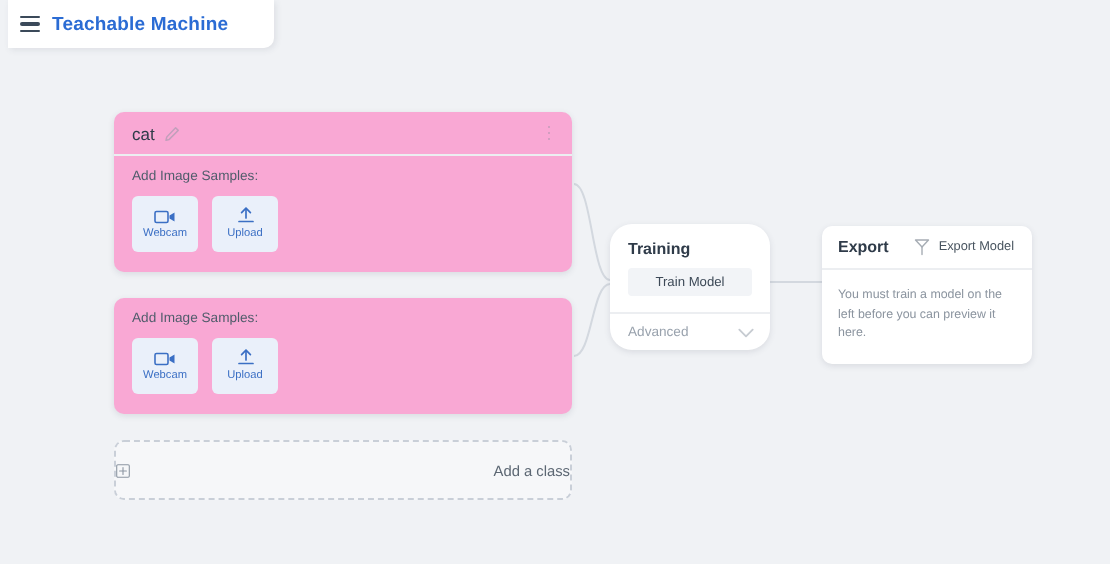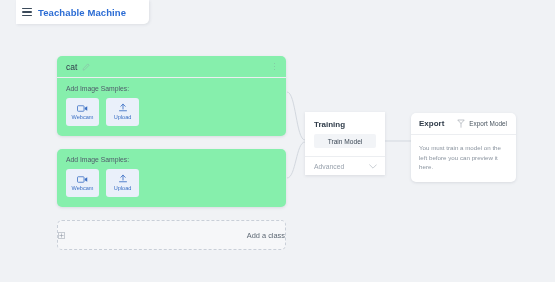--- a/index.html
+++ b/index.html
@@ -12,21 +12,21 @@
 
   body {
     background: #f0f2f5;
     font-family: "Liberation Sans", sans-serif;
     position: relative;
   }
 
   
   #app-header {
     position: absolute;
-    left: 16px; top: 0;
+    left: 4px; top: 0;
     width: 133px; height: 24px;
     background: #ffffff;
     border-bottom-right-radius: 5px;
     box-shadow: 1px 1px 3px rgba(60,70,90,0.10);
     display: flex;
     align-items: center;
     padding-left: 6px;
     z-index: 40;
   }
   #hamburger-icon {
@@ -56,21 +56,21 @@
 
   
   #class-column {
     position: absolute;
     left: 57px; top: 56px;
     width: 229px;
     z-index: 10;
   }
 
   .class-card {
-    background: #86efac;
+    background: #f9a8d4;
     border-radius: 5px;
     box-shadow: 0 1px 3px rgba(60,70,90,0.13);
     margin-bottom: 13px;
     overflow: hidden;
   }
 
   .class-card-head {
     height: 22px;
     display: flex;
     align-items: center;
@@ -146,21 +146,21 @@
     font-size: 7.4px;
     color: #5c6773;
   }
 
   
   #training-panel {
     position: absolute;
     left: 305px; top: 112px;
     width: 80px;
     background: #ffffff;
-    border-radius: 0;
+    border-radius: 11px;
     box-shadow: 0 1px 3px rgba(60,70,90,0.13);
     z-index: 10;
     overflow: hidden;
   }
   #training-heading {
     font-size: 8px;
     color: #2f3b49;
     font-weight: bold;
     padding: 8px 9px 5px 9px;
   }

